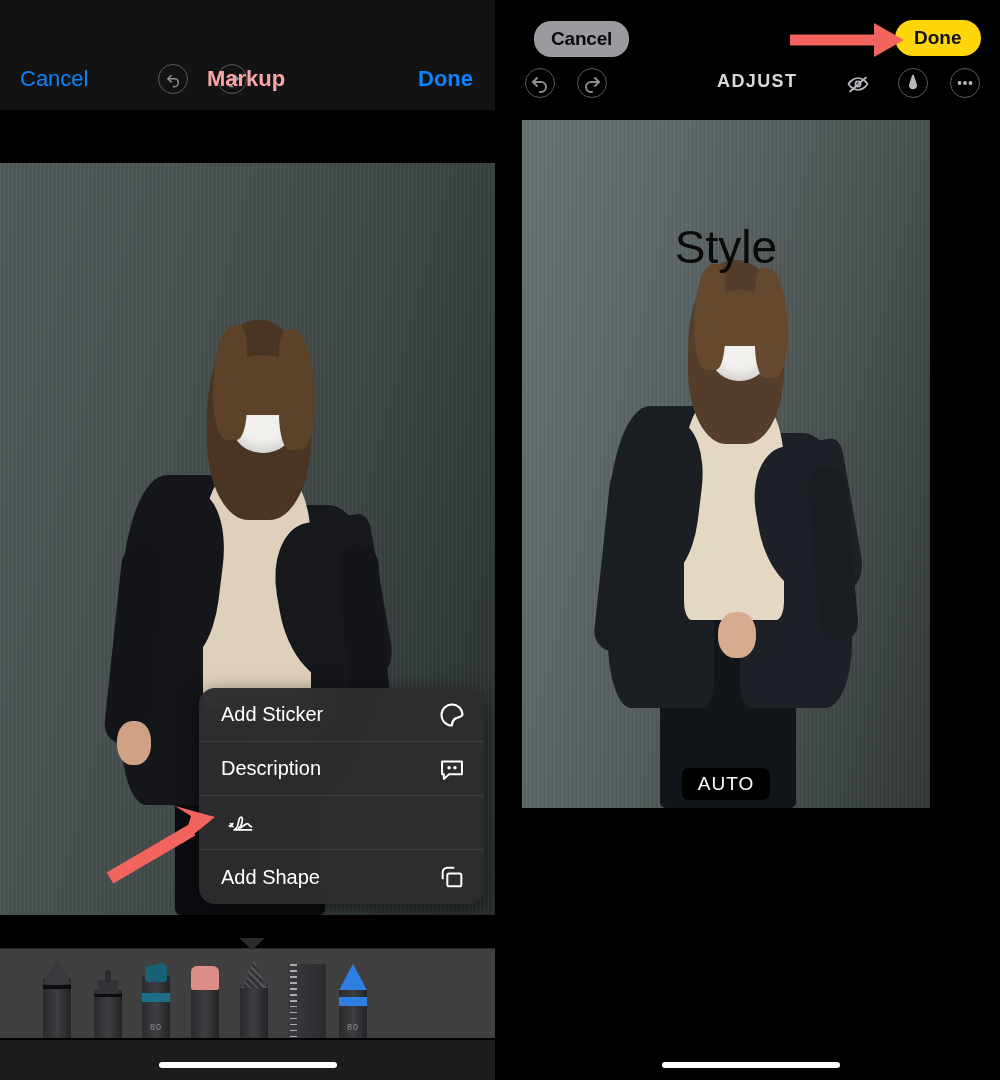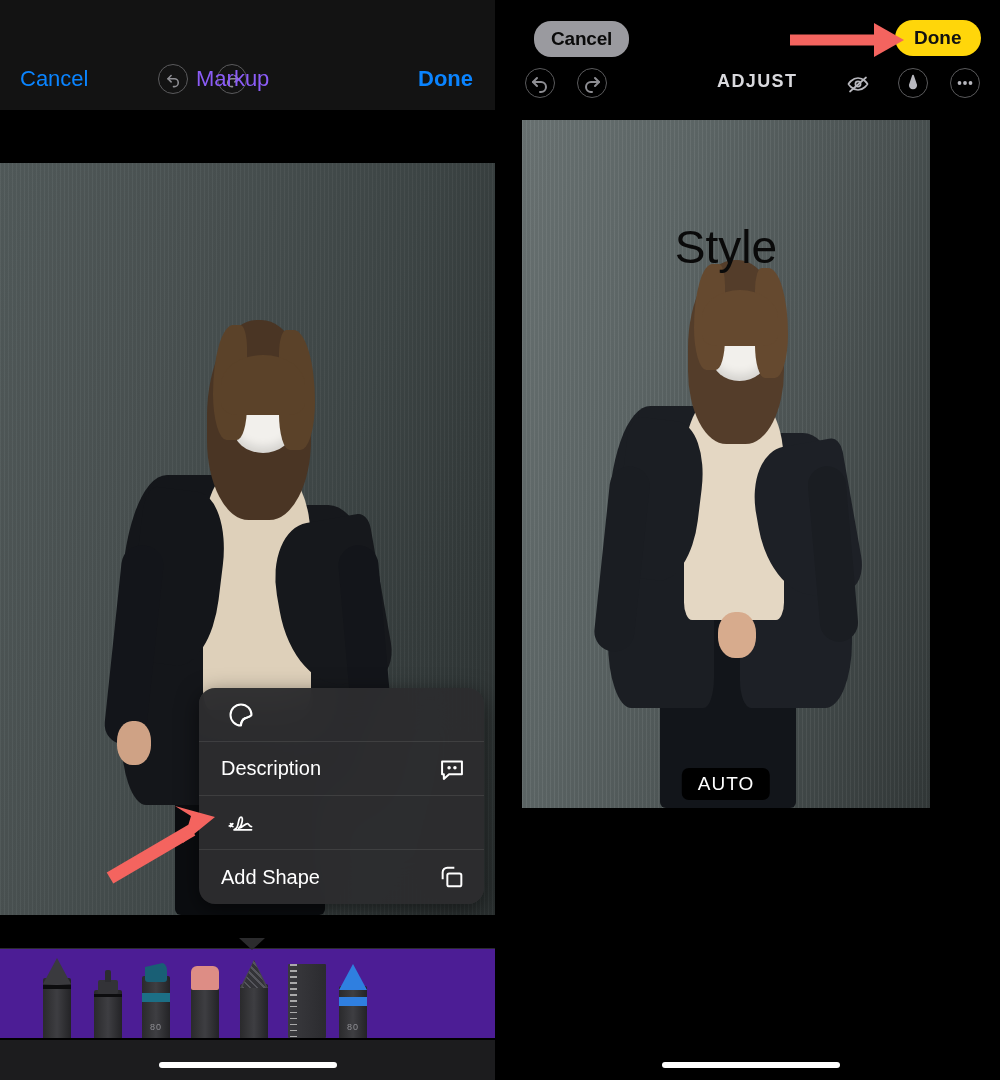--- a/index.html
+++ b/index.html
@@ -18,21 +18,21 @@
     position:absolute; left:0; top:0; width:495px; height:110px;
     background:#131313;
   }
   .mk-cancel {
     position:absolute; left:20px; top:66px; font-size:22px; color:#0a84ff; font-weight:400;
   }
   .mk-done {
     position:absolute; right:22px; top:66px; font-size:22px; color:#0a84ff; font-weight:600;
   }
   .mk-title {
-    position:absolute; left:196px; top:66px; font-size:22px; color:#8b5cf6; font-weight:400;
+    position:absolute; left:207px; top:66px; font-size:22px; color:#fca5a5; font-weight:700;
   }
   .circ-btn {
     position:absolute; width:30px; height:30px; border-radius:50%;
     border:1.6px solid #5a5a5c; top:64px;
     display:flex; align-items:center; justify-content:center;
   }
   .circ-btn svg { width:19px; height:19px; }
   .mk-undo { left:158px; }
   .mk-redo { left:158px; }
 
@@ -112,21 +112,21 @@
   .ctx-item .ic svg { width:28px; height:28px; }
   .ctx-tail {
     position:absolute; left:239px; top:938px; width:0; height:0;
     border-left:13px solid transparent; border-right:13px solid transparent;
     border-top:12px solid rgba(44,44,46,0.97); z-index:39;
   }
 
   
   .mk-toolbar {
     position:absolute; left:0; top:948px; width:495px; height:90px;
-    background:#4c1d95;
+    background:#404040;
     border-top:1px solid #2b2b2e;
   }
   .tool { position:absolute; bottom:0; }
   .tool-num {
     position:absolute; bottom:6px; width:100%; text-align:center;
     font-size:9px; color:#8e8e93; letter-spacing:1px;
   }
   .home-bar-left {
     position:absolute; left:50%; transform:translateX(-50%); bottom:12px;
     width:178px; height:6px; border-radius:3px; background:#fff;
@@ -238,20 +238,21 @@
           <line x1="110" y1="715" x2="192" y2="667" stroke="#f4645f" stroke-width="13" stroke-linecap="butt"></line>
           <polygon points="215,654 183,680 191,653 175,643" fill="#f4645f"></polygon>
         </g>
       </svg>
     </div>
 
     <div class="ctx-tail"></div>
     <div class="ctx-menu">
 
       <div class="ctx-item">
+        <span class="lbl">Add Sticker</span>
         <span class="ic">
           <svg viewBox="0 0 24 24" fill="none" stroke="#fff" stroke-width="1.7" stroke-linejoin="round">
             <path d="M21 12a9 9 0 1 0-9 9c0-3 1-5 3.5-6.2C18 13.7 20 13.5 21 12z"></path>
             <path d="M12 21c0-3 1-5 3.5-6.2C18 13.7 20 13.5 21 12"></path>
           </svg>
         </span>
       </div>
 
       <div class="ctx-item">
         <span class="lbl">Description</span>

